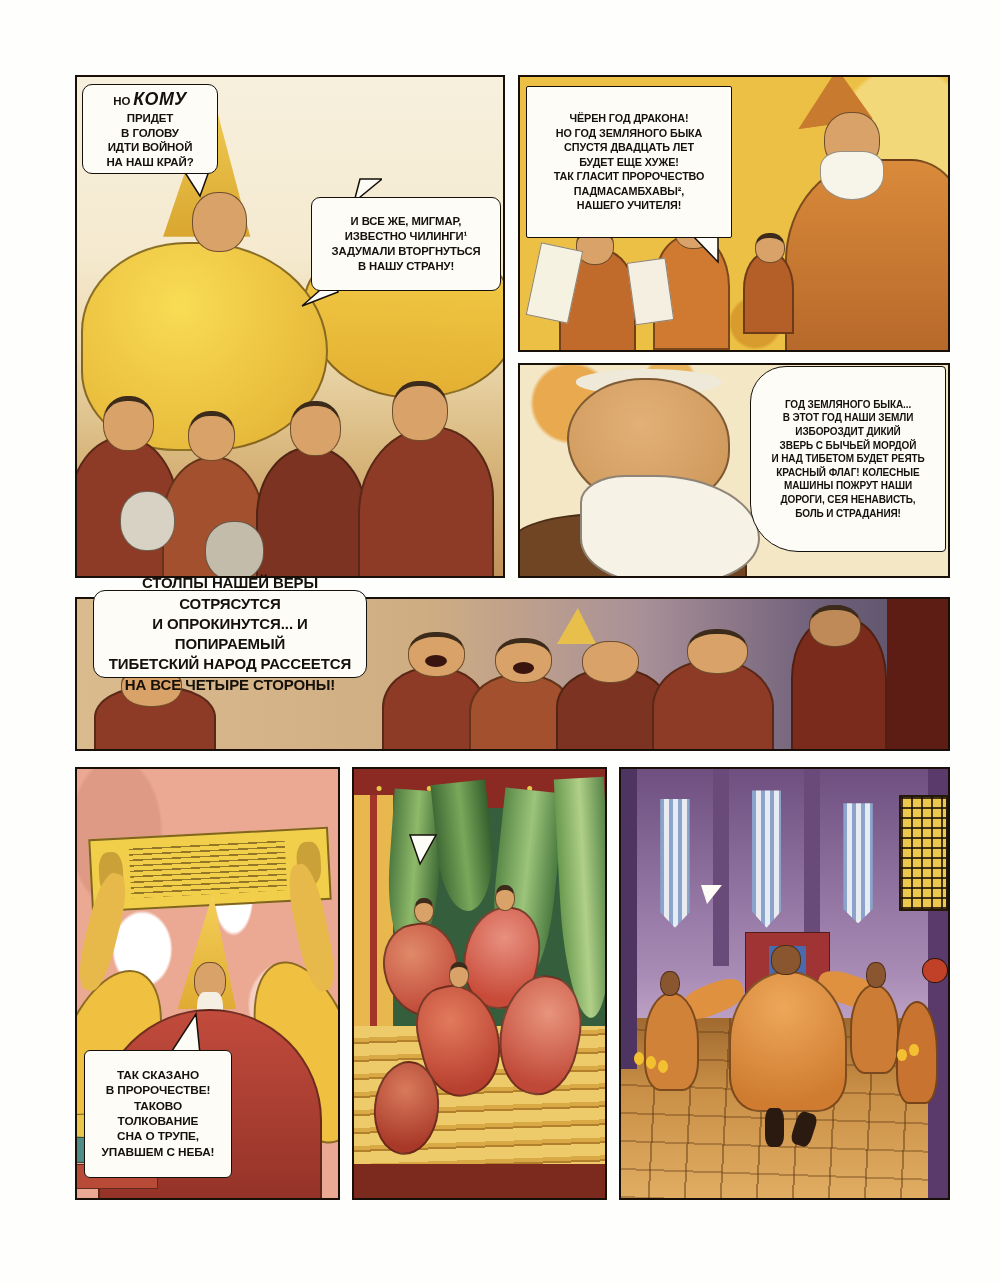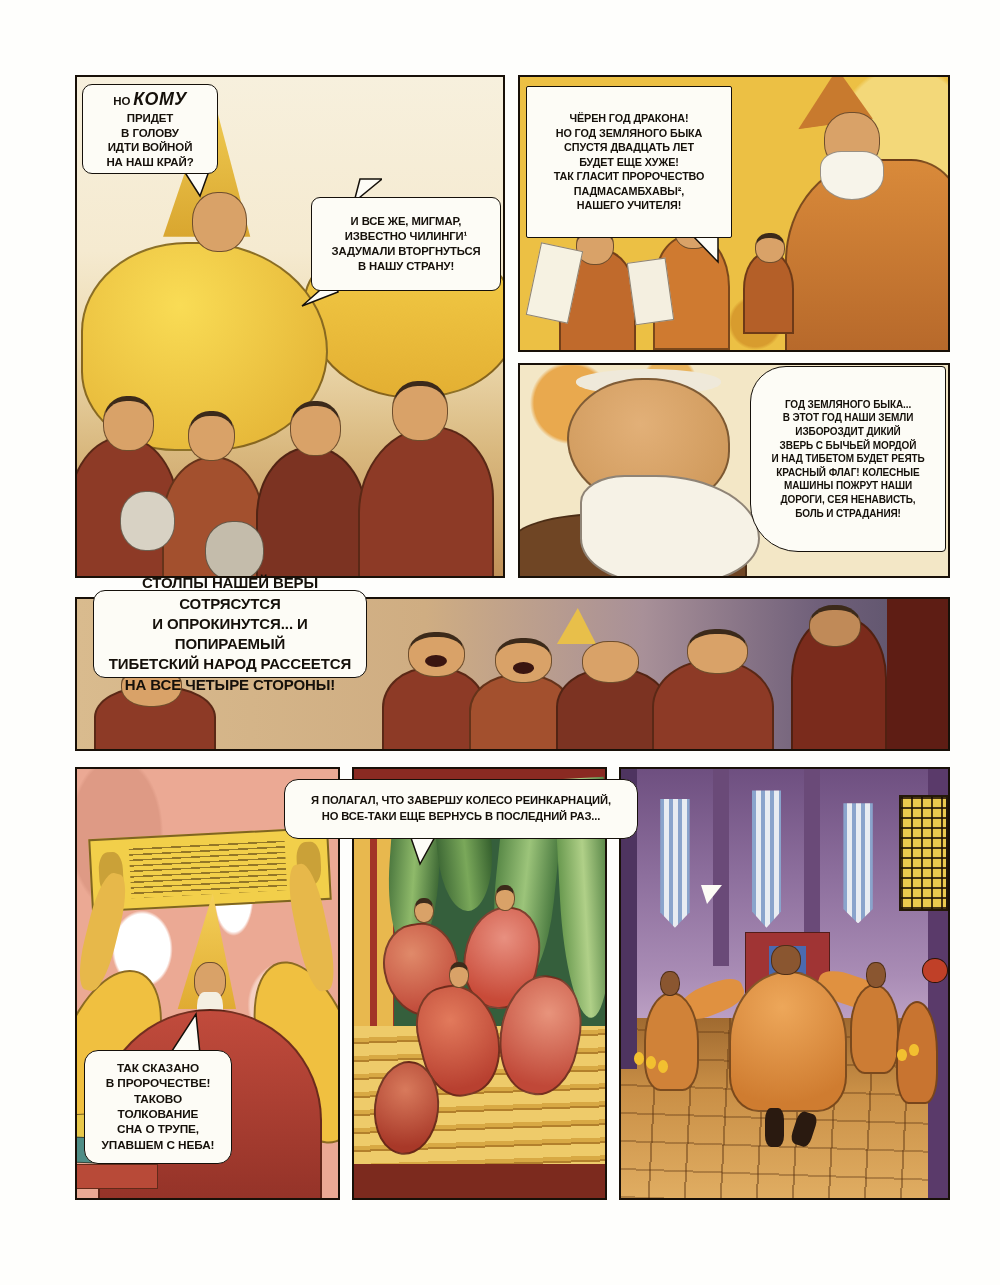--- a/index.html
+++ b/index.html
@@ -263,36 +263,32 @@
 БОЛЬ И СТРАДАНИЯ!</div>
   </div>
 
   <div class="bubble" style="left:93px;top:590px;width:274px;height:88px;border-radius:12px;font-size:15px;line-height:1.35;">
     <div>СТОЛПЫ НАШЕЙ ВЕРЫ СОТРЯСУТСЯ
 И ОПРОКИНУТСЯ... И ПОПИРАЕМЫЙ
 ТИБЕТСКИЙ НАРОД РАССЕЕТСЯ
 НА ВСЕ ЧЕТЫРЕ СТОРОНЫ!</div>
   </div>
 
-  <div class="bubble" style="left:284px;top:779px;width:354px;height:60px;border-radius:14px;font-size:11.2px;line-height:1.4;">
-    <div>Я ПОЛАГАЛ, ЧТО ЗАВЕРШУ КОЛЕСО РЕИНКАРНАЦИЙ,
-НО ВСЕ-ТАКИ ЕЩЕ ВЕРНУСЬ В ПОСЛЕДНИЙ РАЗ...</div>
-  </div>
   <svg class="tail" style="left:408px;top:834px;" width="30" height="32">
     <path d="M2,1 L28,1 L12,30 Z" fill="#fdfcf6" stroke="#15100a" stroke-width="1.5"></path>
   </svg>
 
   <svg class="tail" style="left:700px;top:884px;" width="24" height="22">
     <path d="M1,1 L22,1 L7,20 Z" fill="#fdfcf6"></path>
   </svg>
 
   <svg class="tail" style="left:168px;top:1012px;" width="34" height="44">
     <path d="M2,42 L32,42 L28,2 Z" fill="#fdfcf6" stroke="#15100a" stroke-width="1.5"></path>
   </svg>
-  <div class="bubble" style="left:84px;top:1050px;width:148px;height:114px;border-radius:14px;font-size:11.8px;line-height:1.3;">
+  <div class="bubble" style="left:84px;top:1050px;width:148px;height:128px;border-radius:6px;font-size:11.8px;line-height:1.3;">
     <div>ТАК СКАЗАНО
 В ПРОРОЧЕСТВЕ!
 ТАКОВО
 ТОЛКОВАНИЕ
 СНА О ТРУПЕ,
 УПАВШЕМ С НЕБА!</div>
   </div>
 
 
 </div>

